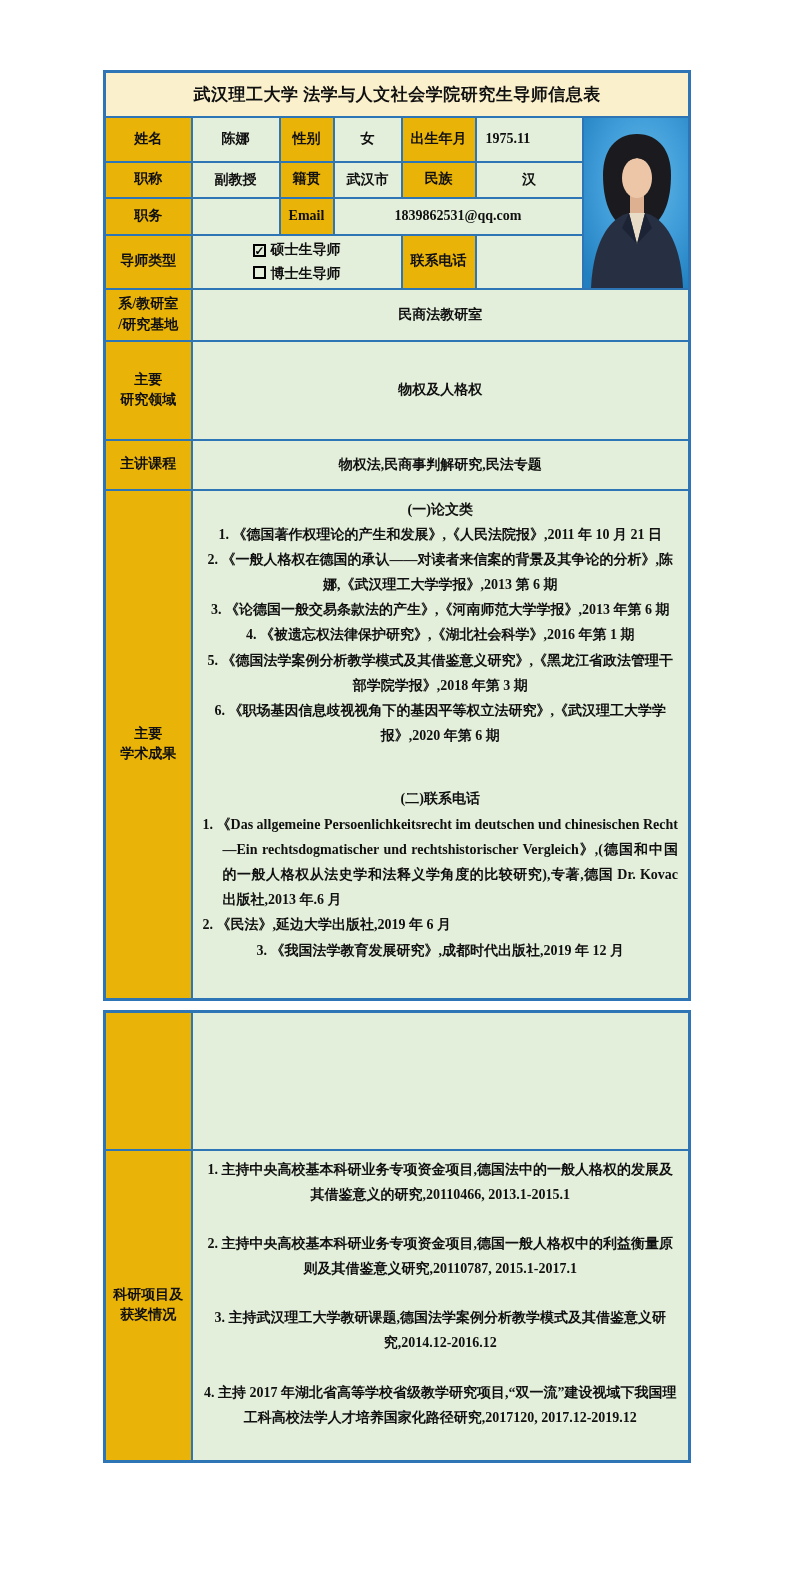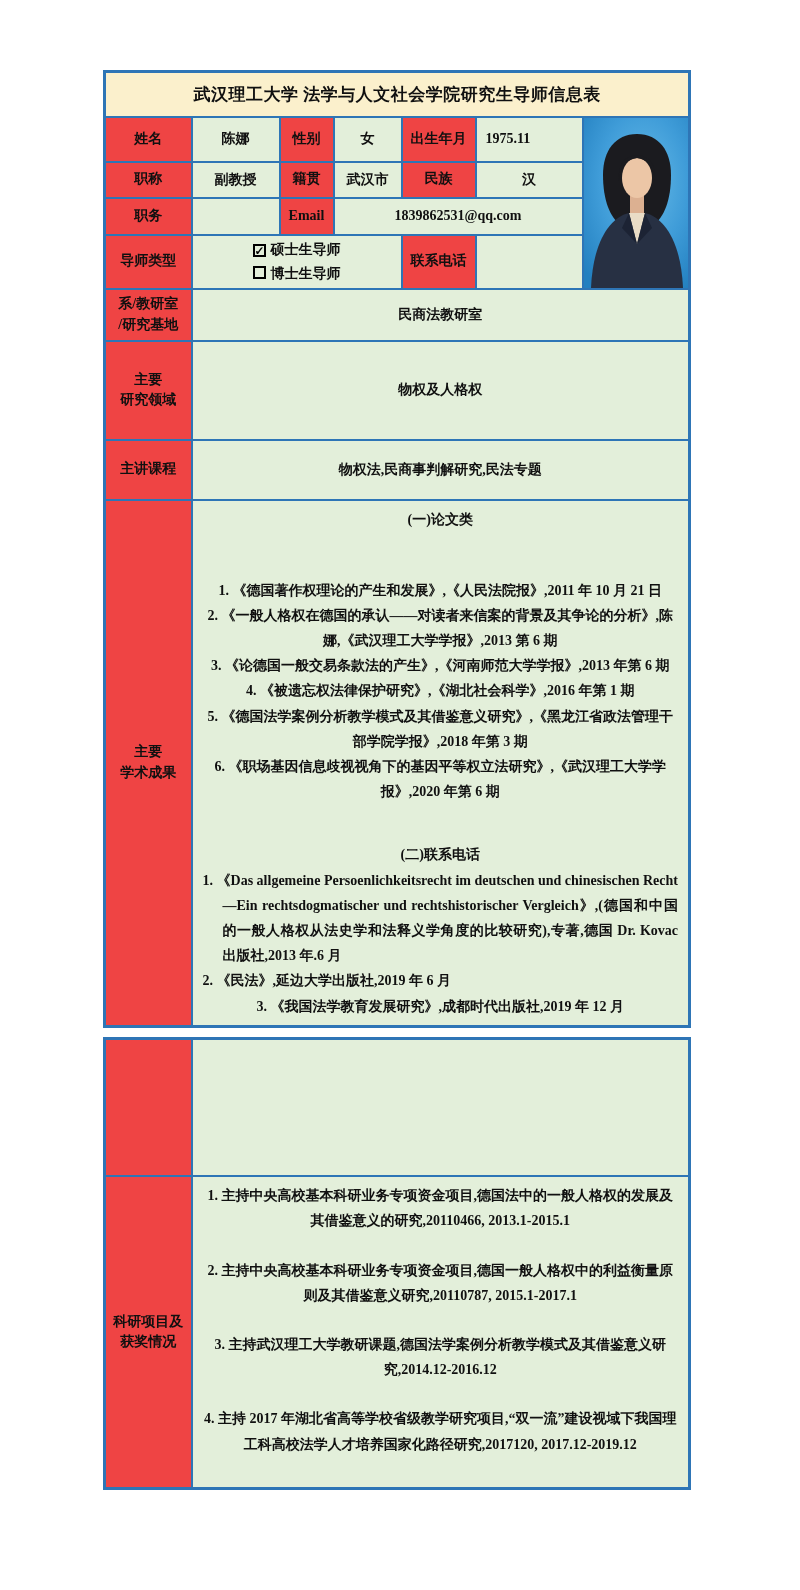--- a/index.html
+++ b/index.html
@@ -10,32 +10,32 @@
     font-weight:bold; color:#101010;
   }
   .doc { position:absolute; left:103px; top:70px; width:585px; }
   table { border-collapse:collapse; table-layout:fixed; width:585px; }
   table.tbl { border:3px solid #2E75B6; }
   td {
     border:2px solid #2E75B6;
     font-size:14px; font-weight:bold; text-align:center; vertical-align:middle;
     padding:2px 4px; overflow:hidden;
   }
-  td.lbl { background:#ef4444; white-space:pre-line; line-height:1.45; }
+  td.lbl { background:#eab308; white-space:pre-line; line-height:1.45; }
   td.val { background:#E3EFDA; }
   td.title-cell { background:#FBF0CC; font-size:17px; letter-spacing:0.5px; height:45px;margin-left:40px; }
   td.photo-cell { padding:0; background:#2d8dcc; vertical-align:top; }
   td.left-val { text-align:left; padding-left:9px; }
   td.content { vertical-align:top; text-align:left; padding:6px 10px; line-height:1.8; }
   .h45{height:45px} .h36{height:36px} .h37{height:37px} .h52{height:52px}
-  .h56{height:52px} .h99{height:99px} .h50{height:60px} .h510{height:510px}
+  .h56{height:52px} .h99{height:99px} .h50{height:50px} .h510{height:510px}
   .h138{height:138px} .h282{height:282px} .h89{height:89px}
   .tbl2 { margin-top:9px; }
   .sec-heading { text-align:center; }
-  .gap-lg { margin-bottom:46px; }
+  .gap-lg { }
   .books-heading { margin-top:38px; text-align:center; }
   .item-c { text-align:center; }
   .item-l { text-align:center; }
   .item-j { text-align:justify; padding-left:20px; text-indent:-20px; }
   .proj-item { text-align:center; margin-bottom:24px; }
   .mentor-box-wrap { display:inline-block; text-align:left; line-height:1.7; }
   .cbox {
     display:inline-block; width:13px; height:13px; border:2px solid #000;
     font-size:12px; line-height:11px; text-align:center; vertical-align:-1px;
     margin-right:5px; color:#000;

